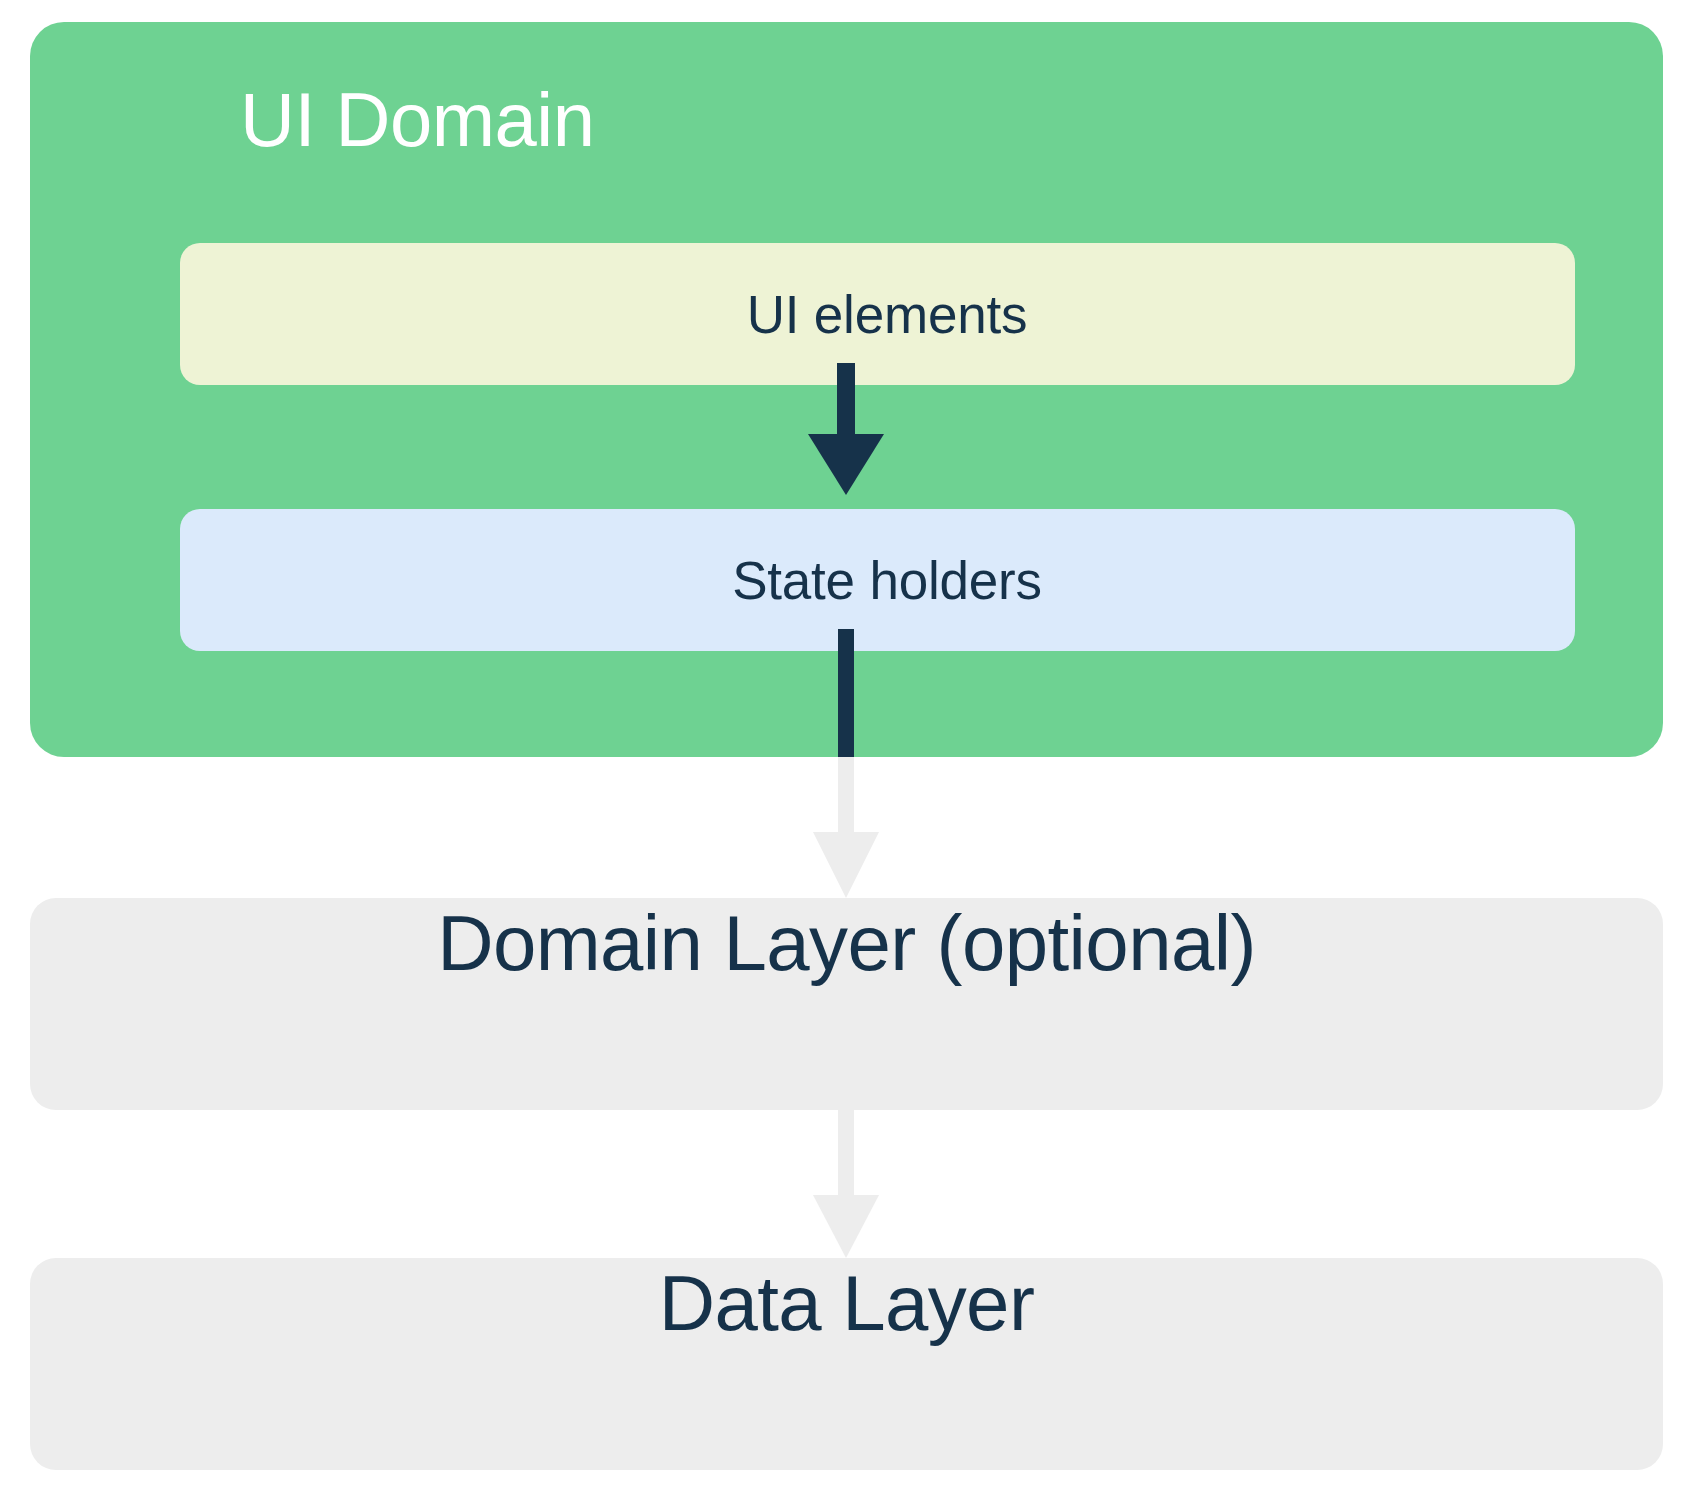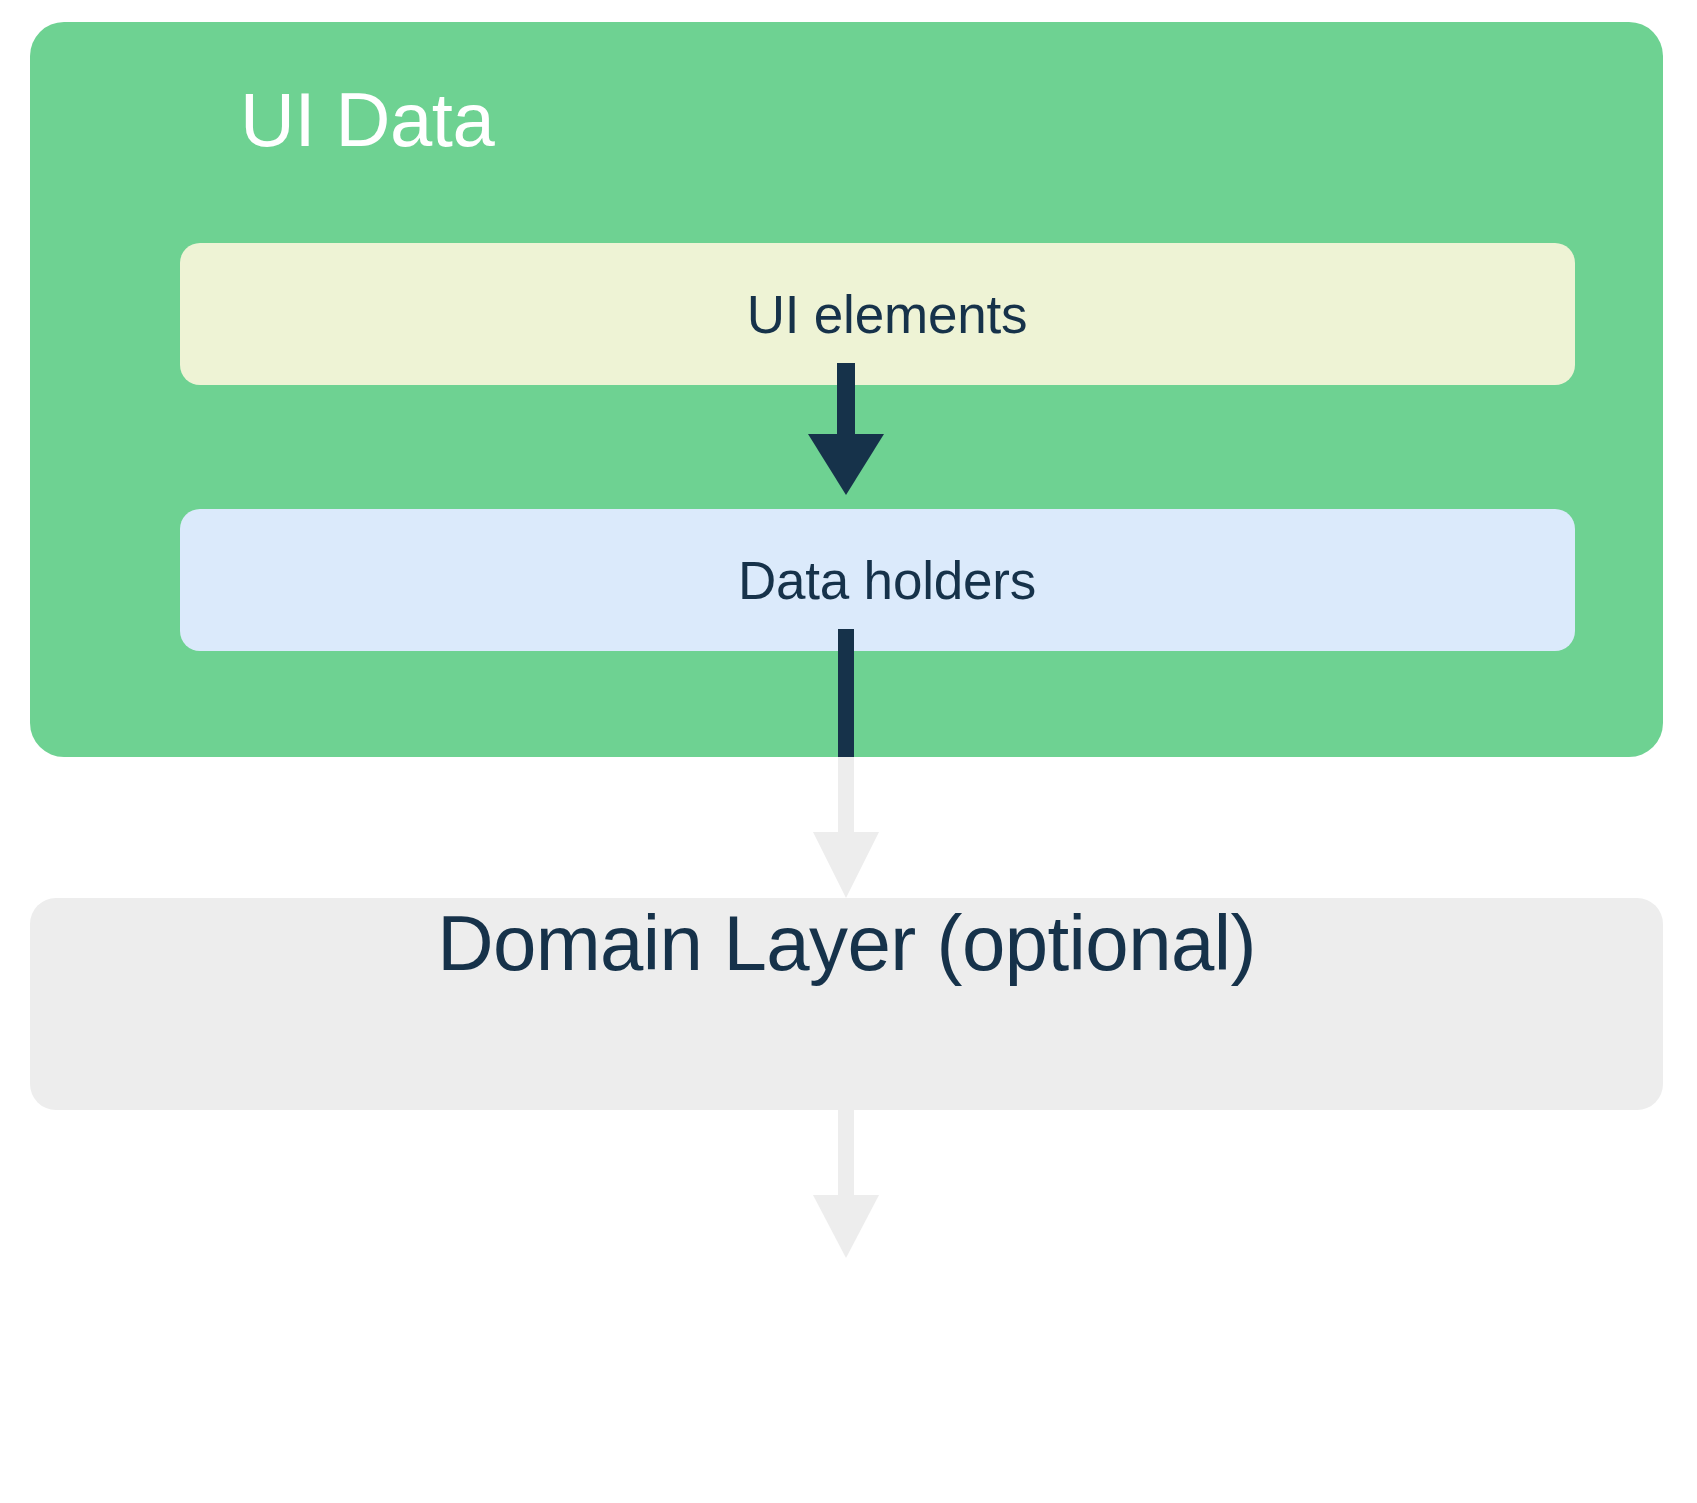--- a/index.html
+++ b/index.html
@@ -103,35 +103,38 @@
     height: 1503px;
     pointer-events: none;
   }
 </style>
 </head>
 <body>
 
 <div id="diagram">
 
   <div class="ui-layer">
-    <div class="ui-layer-title">UI Data</div>
+    <div class="ui-layer-title">UI Domain</div>
 
     <div class="inner-card card-ui-elements">
       <span class="inner-card-label">UI elements</span>
     </div>
 
     <div class="inner-card card-state-holders">
-      <span class="inner-card-label">Data holders</span>
+      <span class="inner-card-label">State holders</span>
     </div>
   </div>
 
   <div class="layer-card layer-domain">
     <span class="layer-card-label">Domain Layer (optional)</span>
   </div>
 
+  <div class="layer-card layer-data">
+    <span class="layer-card-label">Data Layer</span>
+  </div>
 
   <svg class="arrow-layer" viewBox="0 0 1697 1503">
 
     <g>
       <rect x="837" y="363" width="18" height="79" fill="#16324a"></rect>
       <polygon points="808,434 884,434 846,495" fill="#16324a"></polygon>
     </g>
 
     <g>
       <rect x="838" y="629" width="16" height="128" fill="#16324a"></rect>

